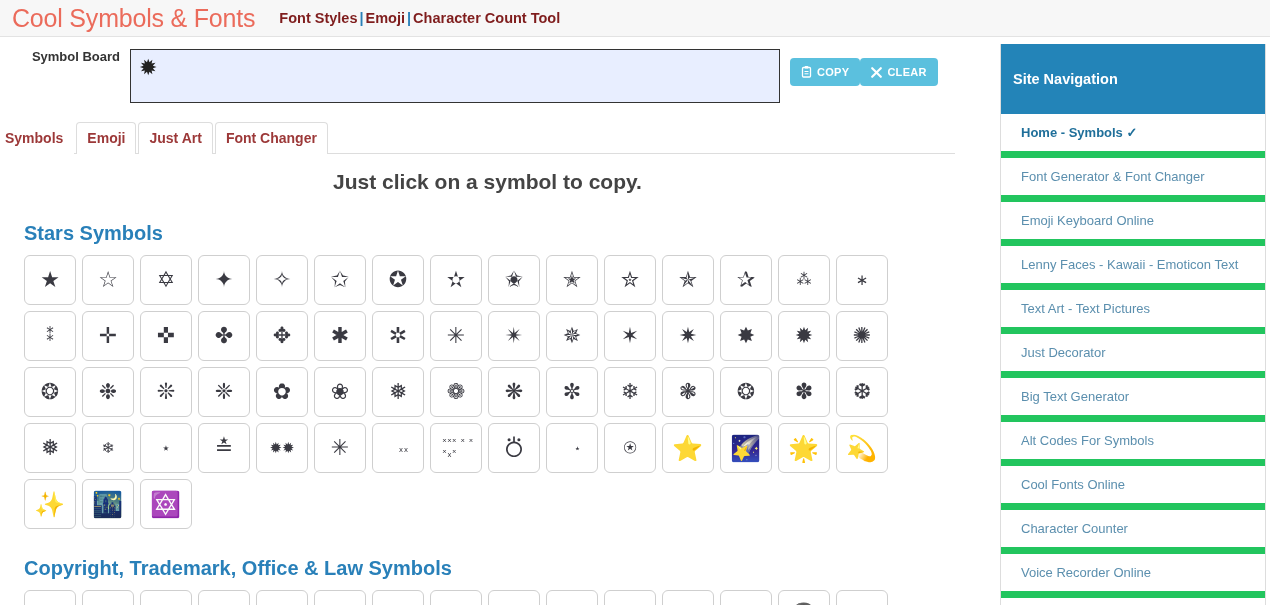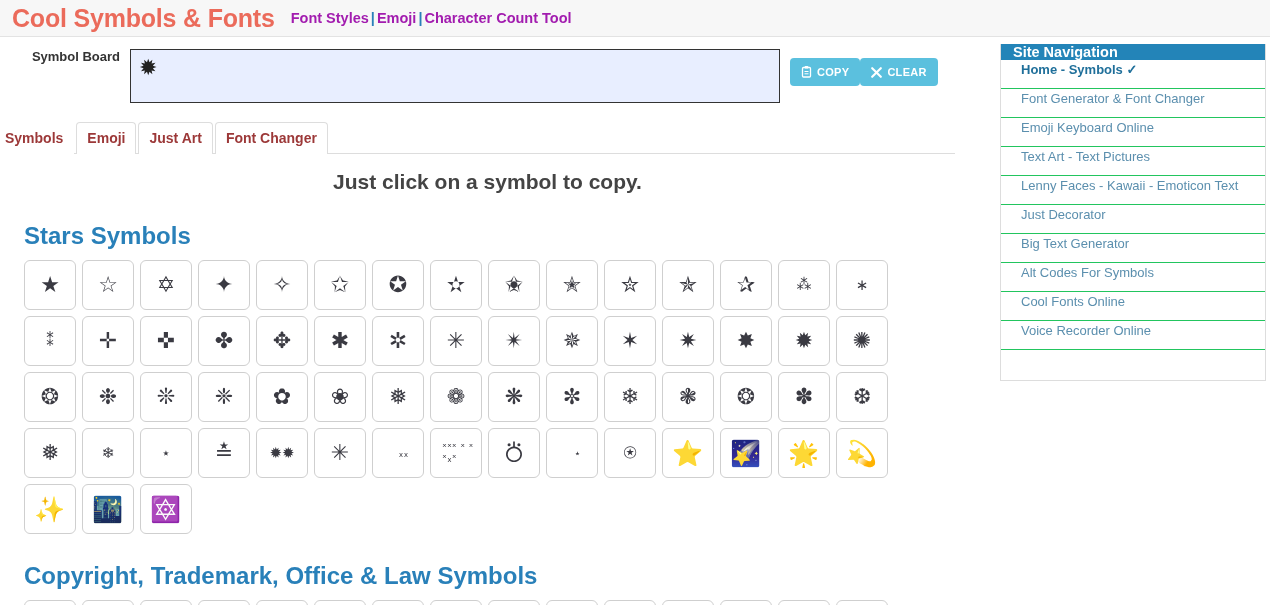--- a/index.html
+++ b/index.html
@@ -18,31 +18,31 @@
     background: #f7f7f7;
     border-bottom: 1px solid #e3e3e3;
     display: flex;
     align-items: center;
     padding-left: 12px;
     white-space: nowrap;
   }
   .brand {
     font-size: 25px;
     color: #eb6b5b;
-    font-weight: 700;
+    font-weight: 400;
     letter-spacing: -0.2px;
-    margin-right: 16px;
+    margin-right: 24px;
   }
   .topnav {
     font-size: 14.5px;
     font-weight: bold;
     color: #2980b9;
   }
   .topnav a {
-    color: #a21caf;
+    color: #7f1d1d;
     text-decoration: none;
   }
   .topnav .sep { color: #2980b9; padding: 0 2px; }
 
   
   .page {
     display: flex;
     align-items: flex-start;
     height: 568px;
   }
@@ -139,21 +139,21 @@
   
   .instruction {
     text-align: center;
     font-size: 21px;
     font-weight: bold;
     color: #444;
     margin: 16px 0 0 0;
     width: 975px;
   }
   .section-title {
-    font-size: 24px;
+    font-size: 20px;
     font-weight: bold;
     color: #2980b9;
     margin: 28px 0 10px 24px;
   }
 
   
   .grid {
     display: flex;
     flex-wrap: wrap;
     gap: 6px;
@@ -186,27 +186,27 @@
     border: 1px solid #ddd;
     border-top: none;
     background: #fff;
     width: 266px;
   }
   .sidebar-head {
     background: #2384b8;
     color: #fff;
     font-size: 14.5px;
     font-weight: bold;
-    padding: 0 12px;
+    padding: 27px 12px;
   }
   .nav-item {
     font-size: 13px;
     color: #5b8fae;
-    padding: 2px 14px 11px 20px;
-    border-bottom: 1px solid #22c55e;
+    padding: 11px 14px 11px 20px;
+    border-bottom: 7px solid #22c55e;
     cursor: pointer;
     white-space: nowrap;
   }
   .nav-item.active {
     color: #1f6f9a;
     font-weight: bold;
   }
   .nav-item.blank {
     height: 30px;
     padding: 0;
@@ -352,25 +352,26 @@
       </div>
   </div>
 
   <div class="sidebar-col">
     <div class="sidebar">
       <div class="sidebar-head">Site Navigation</div>
       <div>
           <div class="nav-item active">Home - Symbols ✓</div>
           <div class="nav-item">Font Generator &amp; Font Changer</div>
           <div class="nav-item">Emoji Keyboard Online</div>
+          <div class="nav-item">Lenny Faces - Kawaii - Emoticon Text</div>
           <div class="nav-item">Text Art - Text Pictures</div>
-          <div class="nav-item">Lenny Faces - Kawaii - Emoticon Text</div>
           <div class="nav-item">Just Decorator</div>
           <div class="nav-item">Big Text Generator</div>
           <div class="nav-item">Alt Codes For Symbols</div>
           <div class="nav-item">Cool Fonts Online</div>
+          <div class="nav-item">Character Counter</div>
           <div class="nav-item">Voice Recorder Online</div>
         </div>
       <div class="nav-item blank"></div>
     </div>
   </div>
 
 </div>
 
 </body></html>

